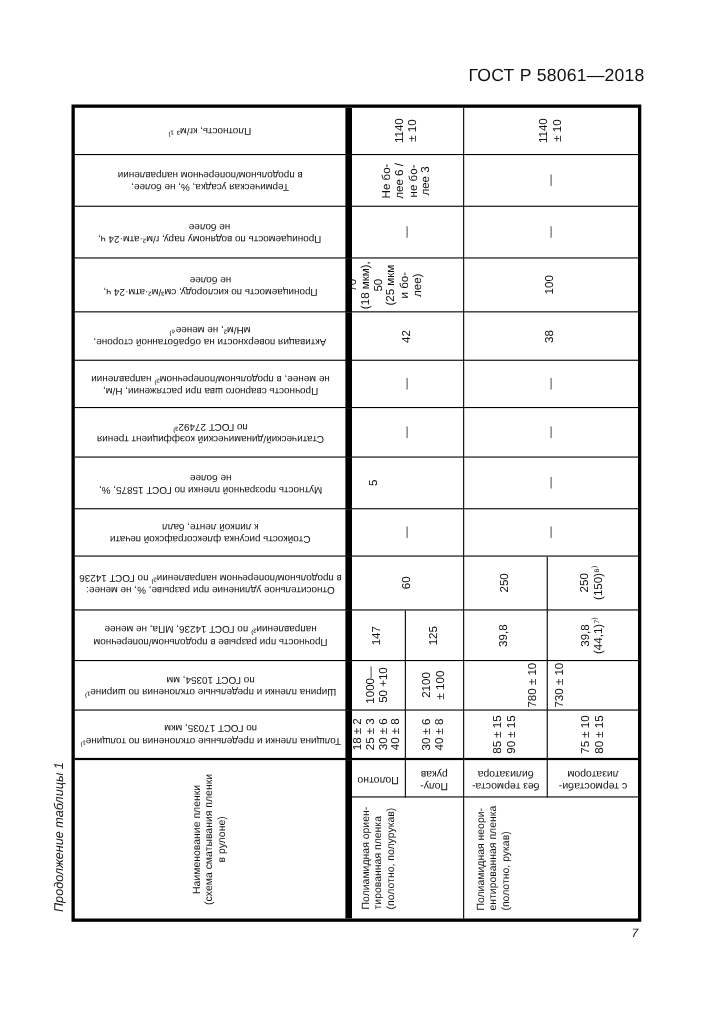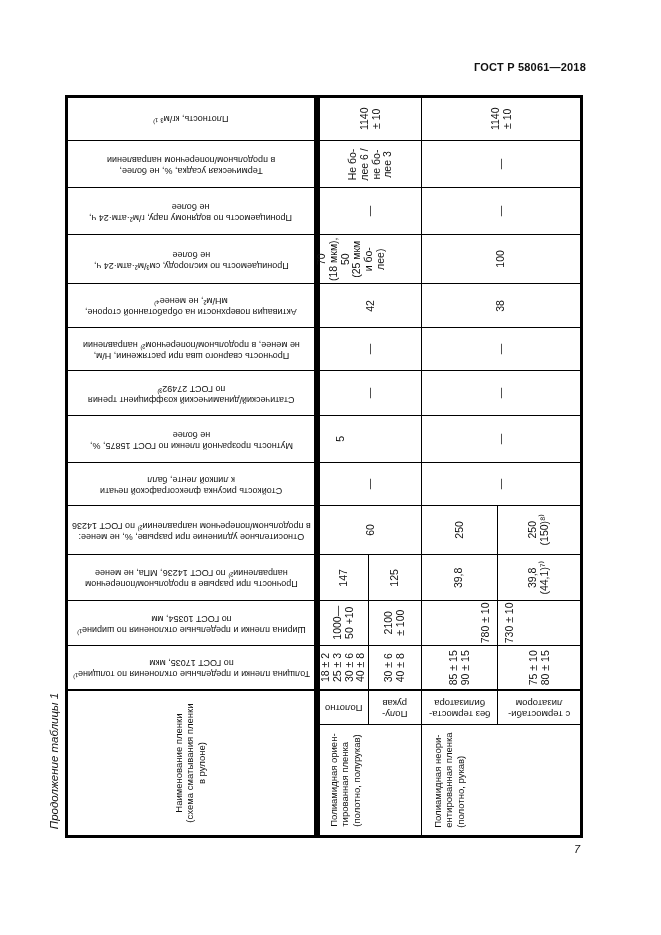--- a/index.html
+++ b/index.html
@@ -6,21 +6,21 @@
   .page{
     position:relative;
     width:661px;height:935px;
     background:#ffffff;
     font-family:"Liberation Sans", sans-serif;
     color:#111;
     overflow:hidden;
   }
   .doc-code{
     position:absolute;top:61px;right:75px;
-    font-size:11px;font-weight:bold;letter-spacing:.2px;
+    font-size:16px;font-weight:normal;letter-spacing:.2px;
     white-space:nowrap;
   }
   .caption{
     position:absolute;left:54px;top:761px;
     transform:translate(-50%,-50%) rotate(-90deg);
     font-style:italic;font-size:11.5px;white-space:nowrap;
   }
   .page-number{
     position:absolute;left:574px;top:843px;
     font-style:italic;font-size:11px;

